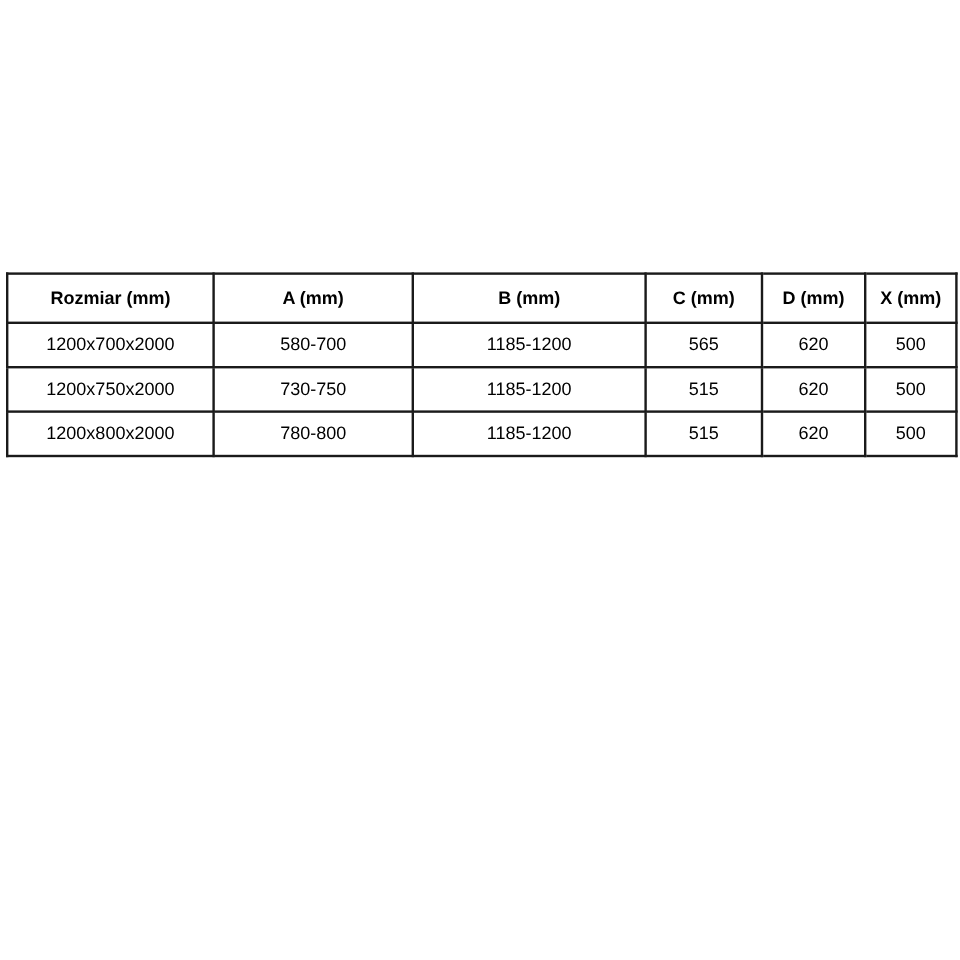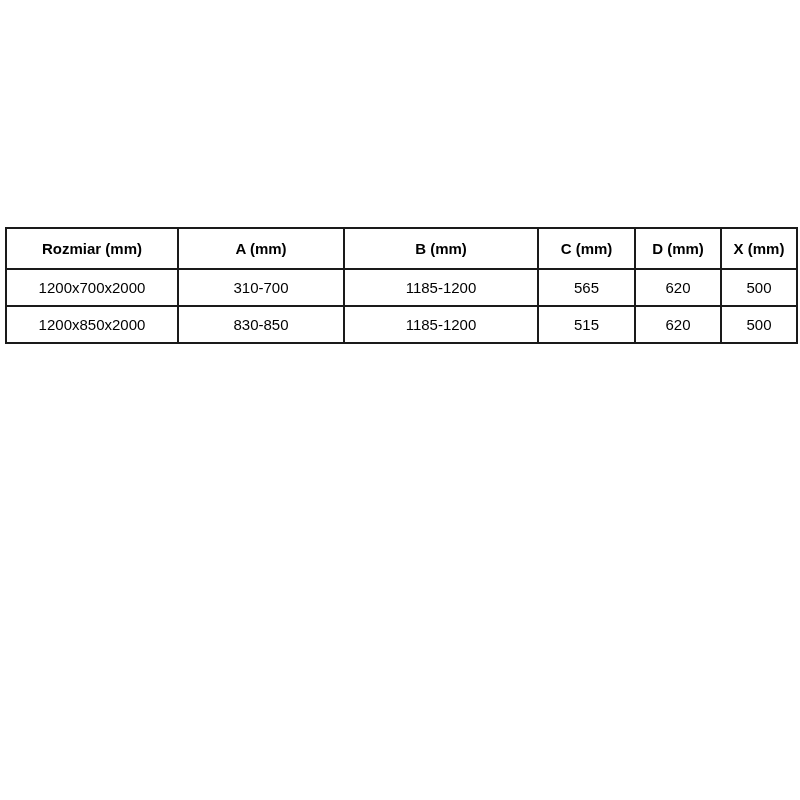--- a/index.html
+++ b/index.html
@@ -63,29 +63,37 @@
         <th>A (mm)</th>
         <th>B (mm)</th>
         <th>C (mm)</th>
         <th>D (mm)</th>
         <th>X (mm)</th>
       </tr>
     </thead>
     <tbody>
       <tr>
         <td>1200x700x2000</td>
-        <td>310-700</td>
+        <td>580-700</td>
         <td>1185-1200</td>
         <td>565</td>
         <td>620</td>
         <td>500</td>
       </tr>
       <tr>
-        <td>1200x850x2000</td>
-        <td>830-850</td>
+        <td>1200x750x2000</td>
+        <td>730-750</td>
+        <td>1185-1200</td>
+        <td>515</td>
+        <td>620</td>
+        <td>500</td>
+      </tr>
+      <tr>
+        <td>1200x800x2000</td>
+        <td>780-800</td>
         <td>1185-1200</td>
         <td>515</td>
         <td>620</td>
         <td>500</td>
       </tr>
     </tbody>
   </table>
 </div>
 
 </body></html>

